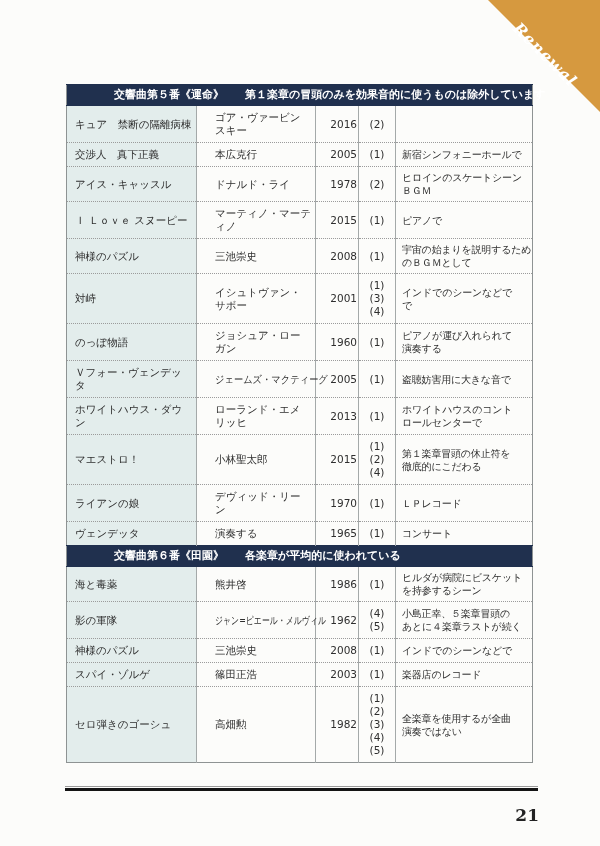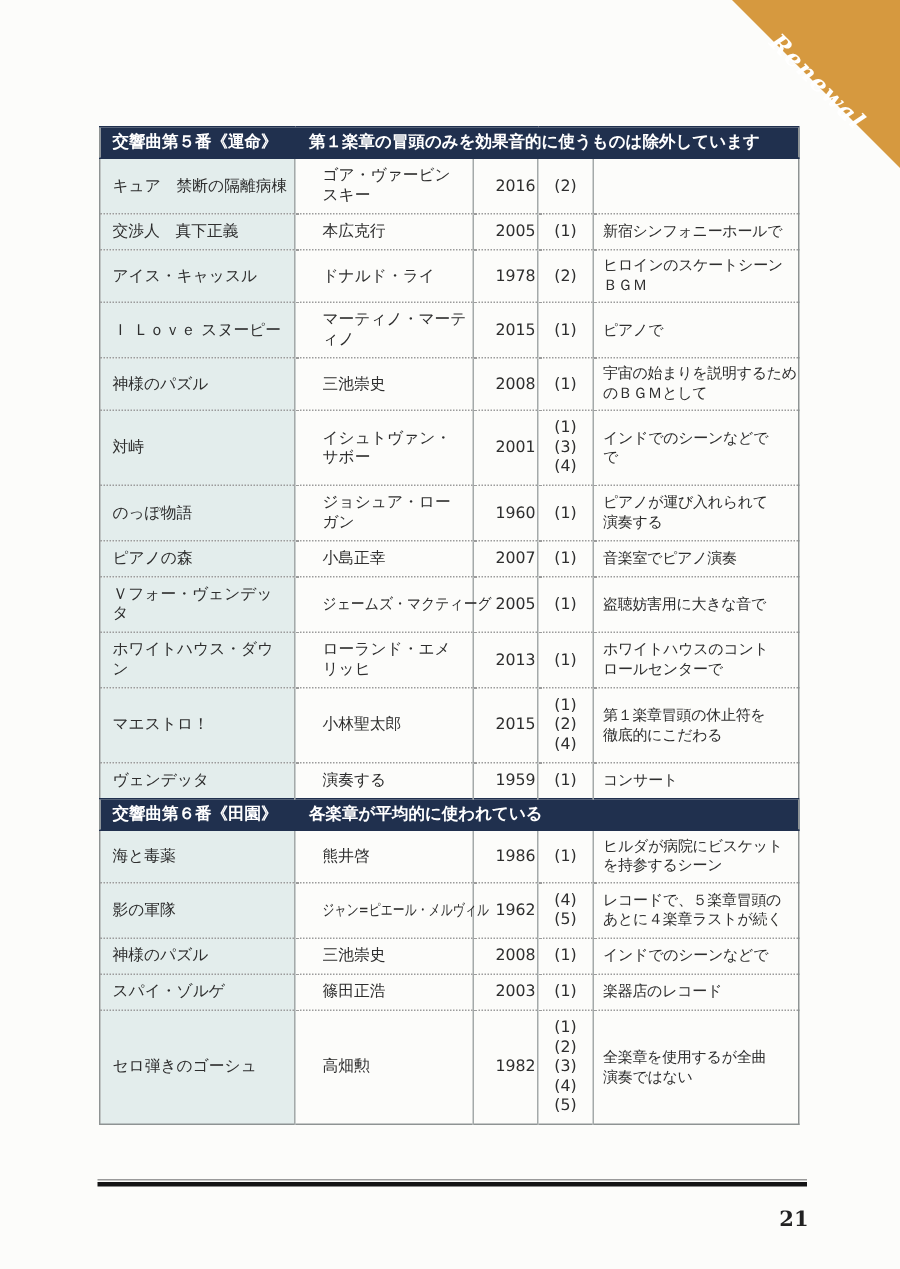--- a/index.html
+++ b/index.html
@@ -33,39 +33,39 @@
   }
   td{border-left:1px solid var(--grid_line,#a4a9a9); border-top:1px dotted #9b9b9b; padding:5px 4px; vertical-align:middle;}
   td:first-child{border-left:none;}
   tr.section-row td{
     border-left:none; border-top:1px solid var(--section_header_bg,#20304e);
     border-bottom:1px solid var(--section_header_bg,#20304e);
     background:var(--section_header_bg,#20304e);
     color:var(--section_header_text,#ffffff);
     font-weight:bold; font-size:11px; padding:3px 0 4px 0;
   }
-  .sec-wrap{display:flex; align-items:flex-end;}
+  .sec-wrap{display:flex; align-items:flex-end;margin-left:39px;}
   .sec-title{flex:0 0 131px; padding-left:8px; white-space:nowrap;}
   .sec-note{flex:1; white-space:nowrap;}
   td.c-title{background:var(--title_column_bg,#e3edec); padding-left:8px;}
   td.c-dir{padding-left:18px;}
   td.c-year{text-align:right; padding-left:1px; padding-right:1px;}
   td.c-mov{text-align:center; white-space:pre-line; padding-left:1px; padding-right:1px;}
   td.c-note{white-space:pre; overflow:hidden; font-size:10px; letter-spacing:-0.2px; padding:4px 2px 4px 6px;}
   .condense{display:inline-block; white-space:nowrap; transform:scaleX(.88); transform-origin:0 50%;}
   .condense-xl{display:inline-block; white-space:nowrap; transform:scaleX(.75); transform-origin:0 50%;}
   
   .footer-rule{
     position:absolute; left:65px; top:786px; width:473px; height:1px;
     border-top:1px solid #9a9a9a; border-bottom:3px solid var(--footer_rule,#141414);
   }
   .page-number{
     position:absolute; top:805px; right:61px;
     font-family:"DejaVu Serif","Liberation Serif",serif;
-    font-weight:bold; font-size:14px; color:#222;
+    font-weight:bold; font-size:17px; color:#222;
   }
 </style>
 </head>
 <body>
 
 <div class="page">
 
   <div class="ribbon"></div>
   <div class="ribbon-label">Renewal</div>
 
@@ -135,27 +135,20 @@
         </tr>
         <tr>
           <td class="c-title">のっぽ物語</td>
           <td class="c-dir"><span>ジョシュア・ローガン</span></td>
           <td class="c-year">1960</td>
           <td class="c-mov">(1)</td>
           <td class="c-note">ピアノが運び入れられて
 演奏する</td>
         </tr>
         <tr>
-          <td class="c-title">ピアノの森</td>
-          <td class="c-dir"><span>小島正幸</span></td>
-          <td class="c-year">2007</td>
-          <td class="c-mov">(1)</td>
-          <td class="c-note">音楽室でピアノ演奏</td>
-        </tr>
-        <tr>
           <td class="c-title">Ｖフォー・ヴェンデッタ</td>
           <td class="c-dir"><span class="condense">ジェームズ・マクティーグ</span></td>
           <td class="c-year">2005</td>
           <td class="c-mov">(1)</td>
           <td class="c-note">盗聴妨害用に大きな音で</td>
         </tr>
         <tr>
           <td class="c-title">ホワイトハウス・ダウン</td>
           <td class="c-dir"><span>ローランド・エメリッヒ</span></td>
           <td class="c-year">2013</td>
@@ -167,23 +160,30 @@
           <td class="c-title">マエストロ！</td>
           <td class="c-dir"><span>小林聖太郎</span></td>
           <td class="c-year">2015</td>
           <td class="c-mov">(1)
 (2)
 (4)</td>
           <td class="c-note">第１楽章冒頭の休止符を
 徹底的にこだわる</td>
         </tr>
         <tr>
+          <td class="c-title">ライアンの娘</td>
+          <td class="c-dir"><span>デヴィッド・リーン</span></td>
+          <td class="c-year">1970</td>
+          <td class="c-mov">(1)</td>
+          <td class="c-note">ＬＰレコード</td>
+        </tr>
+        <tr>
           <td class="c-title">ヴェンデッタ</td>
           <td class="c-dir"><span>演奏する</span></td>
-          <td class="c-year">1959</td>
+          <td class="c-year">1965</td>
           <td class="c-mov">(1)</td>
           <td class="c-note">コンサート</td>
         </tr>
         <tr class="section-row">
           <td colspan="5">
             <div class="sec-wrap">
               <span class="sec-title">交響曲第６番《田園》</span>
               <span class="sec-note">各楽章が平均的に使われている</span>
             </div>
           </td>
@@ -195,21 +195,21 @@
           <td class="c-mov">(1)</td>
           <td class="c-note">ヒルダが病院にビスケット
 を持参するシーン</td>
         </tr>
         <tr>
           <td class="c-title">影の軍隊</td>
           <td class="c-dir"><span class="condense-xl">ジャン=ピエール・メルヴィル</span></td>
           <td class="c-year">1962</td>
           <td class="c-mov">(4)
 (5)</td>
-          <td class="c-note">レコードで、５楽章冒頭の
+          <td class="c-note">小島正幸、５楽章冒頭の
 あとに４楽章ラストが続く</td>
         </tr>
         <tr>
           <td class="c-title">神様のパズル</td>
           <td class="c-dir"><span>三池崇史</span></td>
           <td class="c-year">2008</td>
           <td class="c-mov">(1)</td>
           <td class="c-note">インドでのシーンなどで</td>
         </tr>
         <tr>

